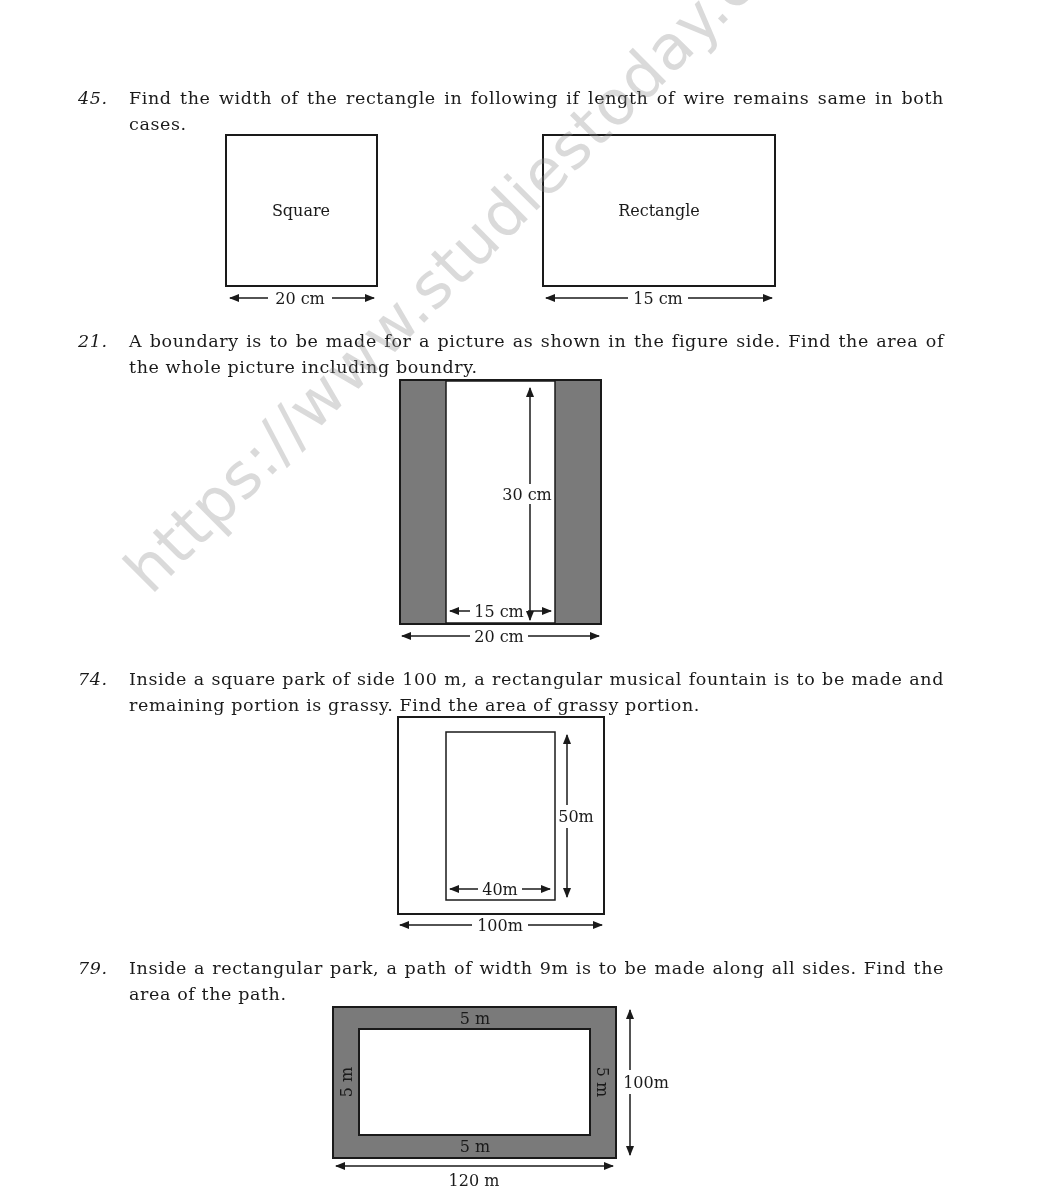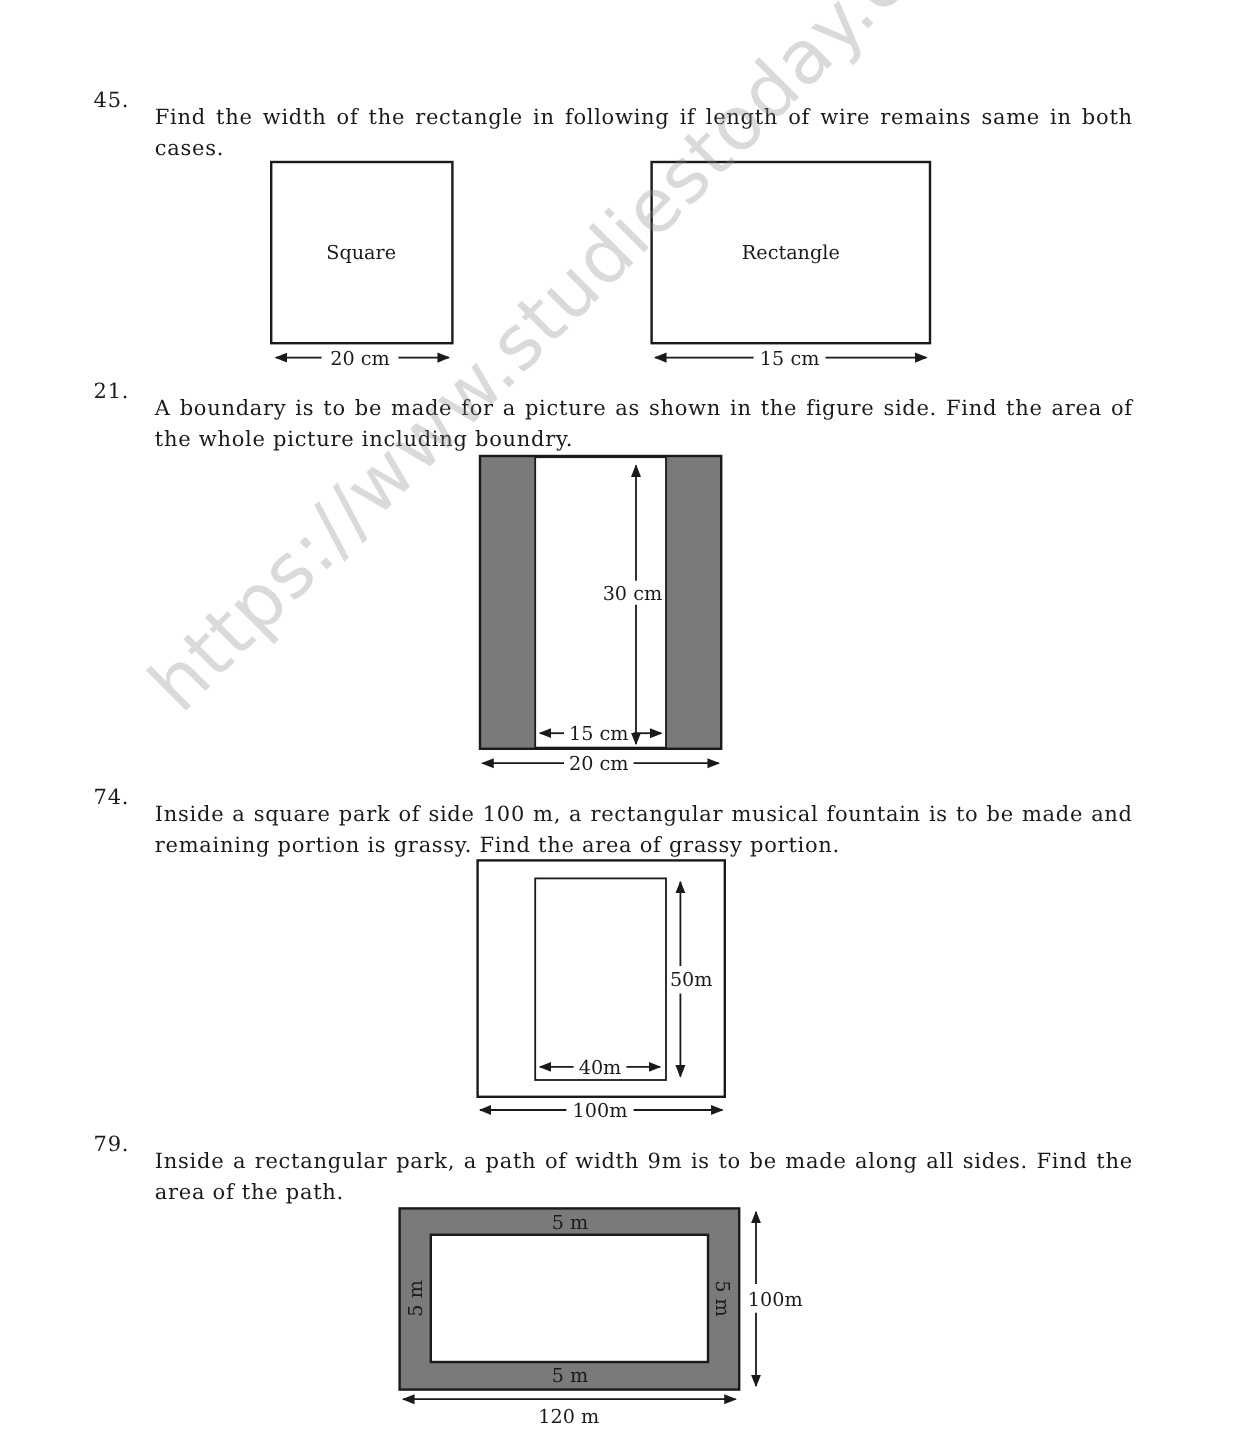--- a/index.html
+++ b/index.html
@@ -2,21 +2,21 @@
 <html><head>
 <meta charset="utf-8">
 <style>
   html, body { margin: 0; padding: 0; }
   body {
     width: 1050px; height: 1200px; position: relative; overflow: hidden;
     background: #ffffff; color: #1a1a1a;
     font-family: "DejaVu Serif", "Liberation Serif", serif;
   }
   .q { position: absolute; left: 78px; width: 870px; font-size: 17.5px; line-height: 26px; letter-spacing: 0.6px; }
-  .q .num { position: absolute; left: 0; top: 0; width: 48px; }
+  .q .num { position: absolute; left: 0; top: 14px; width: 48px; font-style: italic; }
   .q .txt { position: absolute; left: 51px; top: 14px; width: 815px; text-align: justify; text-align-last: left; }
   .fig { position: absolute; left: 0; top: 0; }
   .lbl { font-family: "DejaVu Serif", "Liberation Serif", serif; font-size: 16px; fill: #1a1a1a; }
   .watermark {
     position: absolute; left: 110px; top: 555px; transform-origin: 0 0;
     transform: rotate(-45deg); font-family: "DejaVu Sans", "Liberation Sans", sans-serif;
     font-size: 62px; color: rgba(140,140,140,0.32); white-space: nowrap; letter-spacing: 1px;
     pointer-events: none;
   }
 </style>

